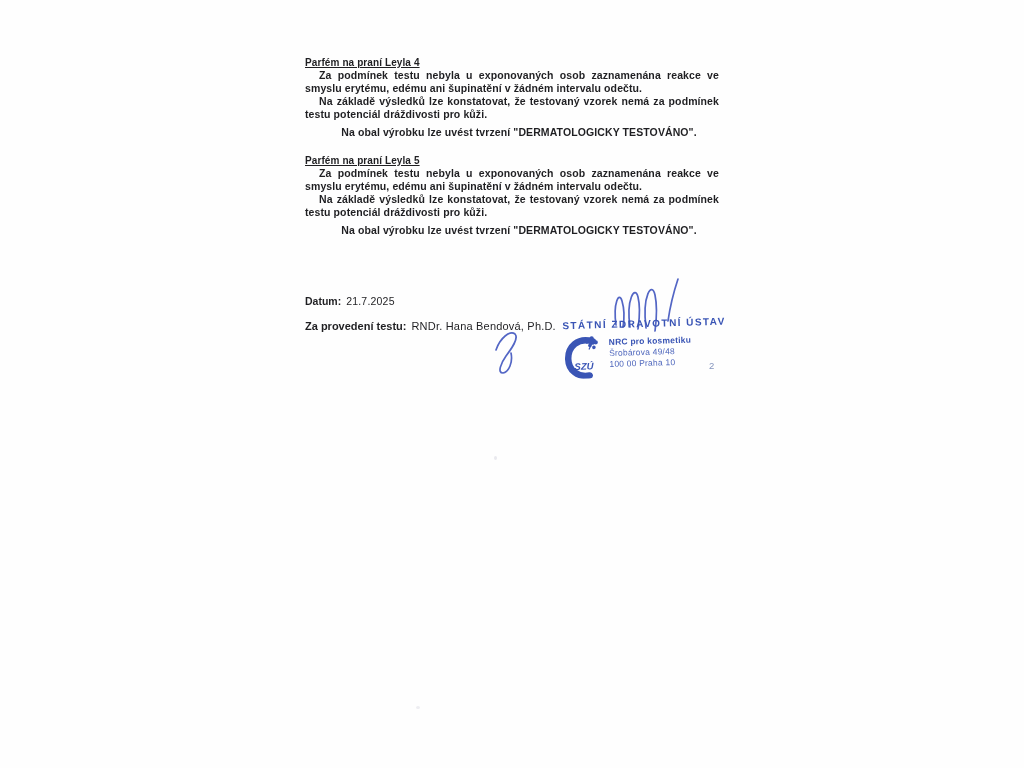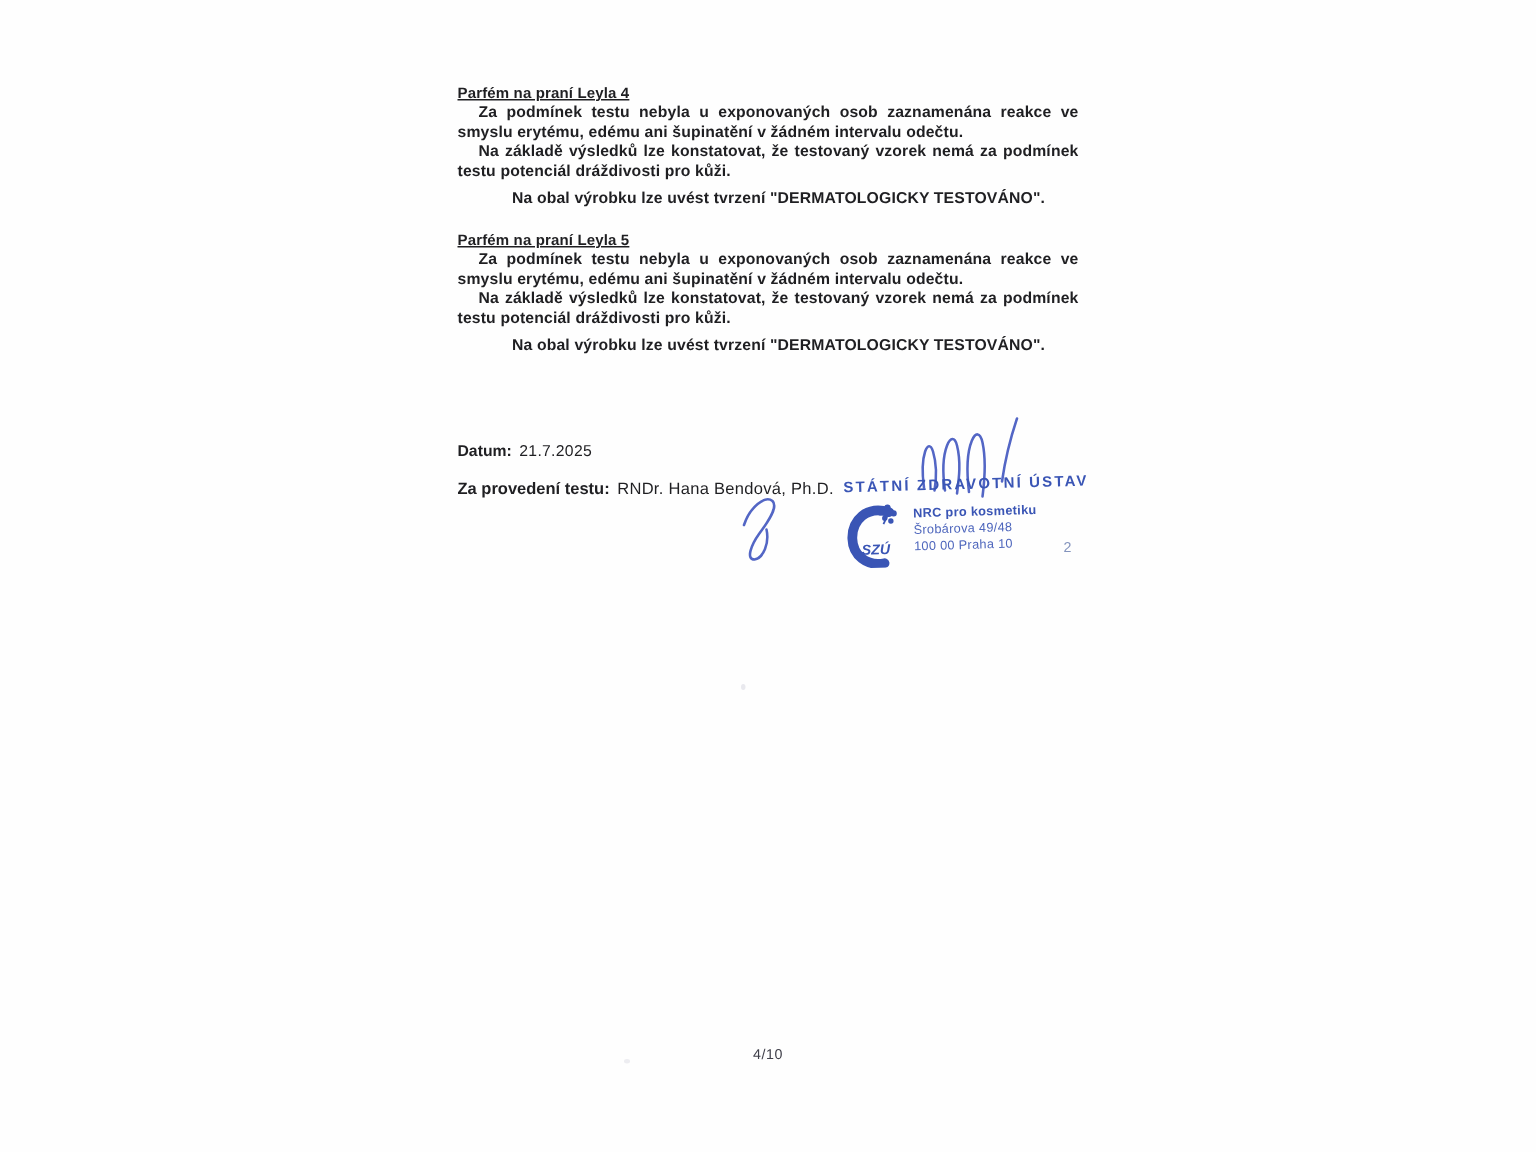--- a/index.html
+++ b/index.html
@@ -142,18 +142,17 @@
       <div class="stamp-address">
         <div class="stamp-dept">NRC pro kosmetiku</div>
         <div class="stamp-street">Šrobárova 49/48</div>
         <div class="stamp-city">100 00 Praha 10</div>
       </div>
     </div>
   </div>
 
   <div class="stamp-page-mark">2</div>
 
-  <div class="footer-page">4/10</div>
 
   <div class="speck speck-1"></div>
   <div class="speck speck-2"></div>
 
 </div>
 
 </body></html>

